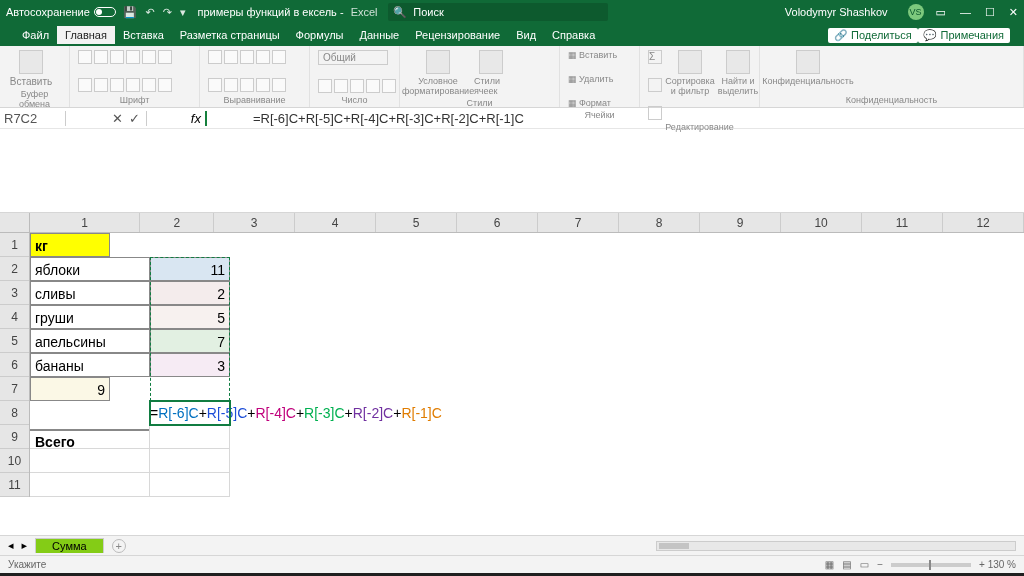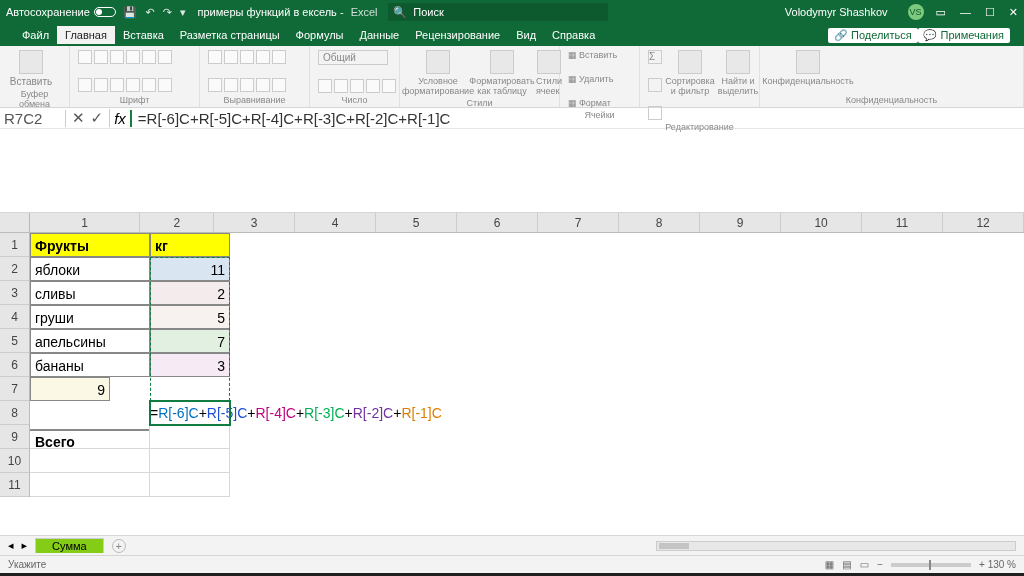--- a/index.html
+++ b/index.html
@@ -34,21 +34,21 @@
 .group .controls { flex: 1; display: flex; gap: 6px; align-items: flex-start; }
 .group .glabel { text-align: center; font-size: 9px; margin-top: 2px; }
 .bigbtn { display: flex; flex-direction: column; align-items: center; font-size: 10px; gap: 2px; width: 46px; }
 .bigbtn .ico { width: 24px; height: 24px; background: #e8e8e8; border: 1px solid #ccc; }
 .minibtns span, .row span { width: 14px; height: 14px; display: inline-block; border: 1px solid #ccc; background: #fafafa; }
 .stack { display: flex; flex-direction: column; gap: 14px; font-size: 10px; }
 .row { display: flex; gap: 2px; }
 
 
 .fbarwrap { border-bottom: 1px solid #d6d6d6; }
-.namefbar { height: 20px; display: flex; align-items: center; font-size: 15px; }
+.namefbar { height: 20px; display: flex; align-items: center; font-size: 13px; gap: 40px; }
 .namebox { width: 66px; border-right: 1px solid #ccc; padding: 0 4px; color: #555; }
 .fxbtns { display: flex; gap: 6px; padding: 0 6px; color: #555; border-right: 1px solid #ccc; }
 .fx { padding: 0 4px; font-style: italic; border-right: 2px solid #15803d; }
 .formula { flex: 1; padding: 0 6px; color: #333; }
 .expand { height: 84px; border-top: 1px solid #e6e6e6; }
 
 
 .gridwrap { position: relative; height: 322px; overflow: hidden; font-size: 14px; }
 .corner { position: absolute; top: 0; left: 0; width: 30px; height: 20px; background: #e6e6e6; border-right: 1px solid #bbb; border-bottom: 1px solid #bbb; }
 .colheads { position: absolute; top: 0; left: 30px; right: 0; height: 20px; display: flex; background: #e6e6e6; border-bottom: 1px solid #bbb; }
@@ -213,24 +213,20 @@
     </div>
       </div>
     <div class="glabel">Число</div>
   </div>
   <div class="group" style="width:160px">
     <div class="controls">
       <div class="bigbtn" style="width:60px">
           <div class="ico"></div>
           <span style="font-size:9px;text-align:center">Условное форматирование</span>
         </div>
-      <div class="bigbtn" style="width:56px">
-          <div class="ico"></div>
-          <span style="font-size:9px;text-align:center">Форматировать как таблицу</span>
-        </div>
       <div class="bigbtn" style="width:34px">
           <div class="ico"></div>
           <span style="font-size:9px">Стили ячеек</span>
         </div>
     </div>
     <div class="glabel">Стили</div>
   </div>
   <div class="group" style="width:80px">
     <div class="controls">
         <div class="stack" style="font-size:9px">
@@ -307,21 +303,20 @@
     <div>5</div>
     <div>6</div>
     <div>7</div>
     <div>8</div>
     <div>9</div>
     <div>10</div>
     <div>11</div>
   </div>
   <div class="cells">
     <div class="crow bordered">
-      <div class="cell cA hdr">Фрукты</div>
       <div class="cell cB hdr" style="text-align:left">кг</div>
     </div>
     <div class="crow bordered">
       <div class="cell cA">яблоки</div>
       <div class="cell cB bg-blue">11</div>
     </div>
     <div class="crow bordered">
       <div class="cell cA">сливы</div>
       <div class="cell cB bg-pale1">2</div>
     </div>

